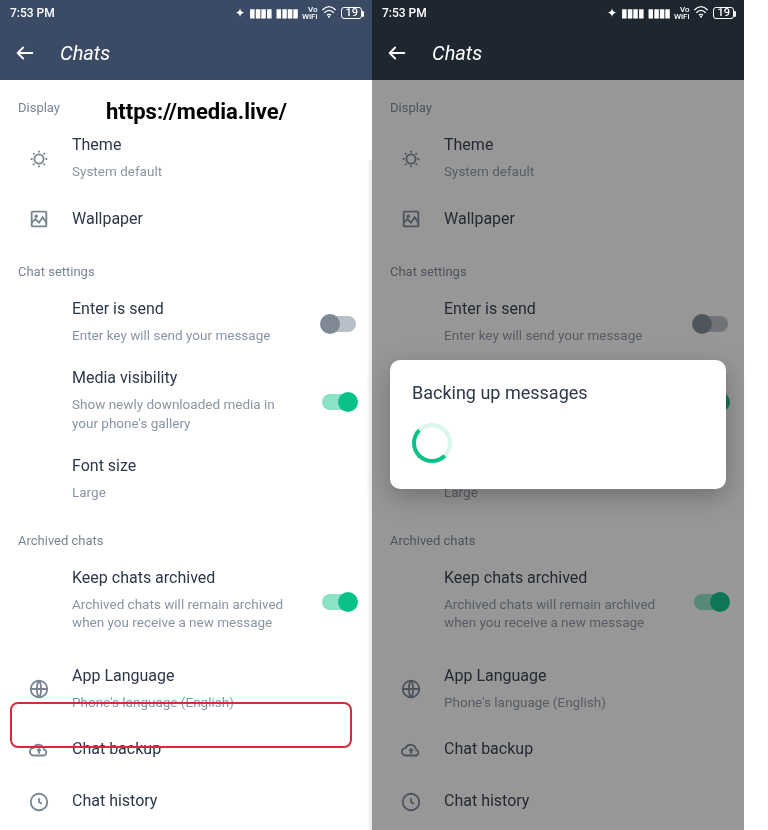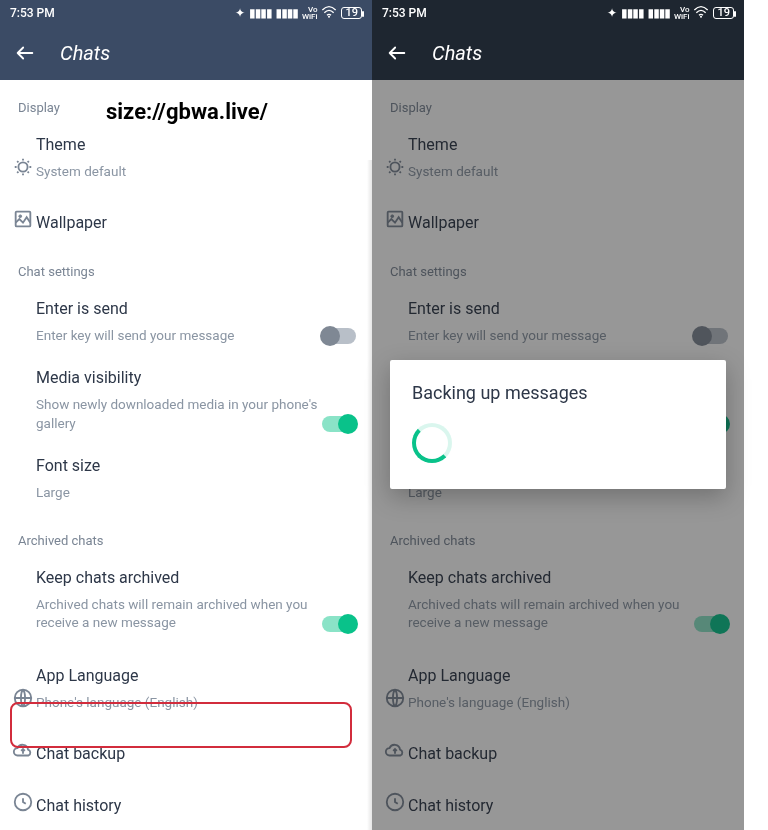--- a/index.html
+++ b/index.html
@@ -57,22 +57,23 @@
     color: #000;
     z-index: 5;
   }
   .section-label {
     color: #7a8594;
     font-size: 13px;
     padding: 20px 18px 8px 18px;
   }
   .row {
     display: flex;
-    align-items: flex-end;
-    padding: 12px 16px 12px 10px;
+    align-items: center;
+    padding: 12px 16px 12px 26px;
+    gap: 20px;
   }
   .row-icon {
     width: 26px;
     height: 26px;
     display: flex;
     align-items: center;
     justify-content: center;
     color: #6b7280;
     flex-shrink: 0;
     margin-top: 2px;
@@ -118,21 +119,21 @@
     background: rgba(25,25,25,0.45);
     z-index: 8;
   }
   .pane-right .statusbar, .pane-right .header { z-index: 9; position: relative; }
   .dialog {
     position: absolute;
     left: 18px; right: 18px;
     top: 360px;
     background: #fff;
     z-index: 10;
-    border-radius: 2px;
+    border-radius: 10px;
     padding: 22px 18px 26px 22px;
     box-shadow: 0 8px 24px rgba(0,0,0,0.25);
   }
   .dialog-title { color: #2d3748; font-size: 18px; font-weight: 400; margin-bottom: 20px; }
   .dialog-body { display: flex; align-items: center; gap: 22px; }
   .spinner {
     width: 40px; height: 40px;
     border: 4px solid rgba(9,194,138,0.15);
     border-bottom-color: #09c28a;
     border-left-color: #09c28a;
@@ -173,21 +174,21 @@
   <div class="header">
     <span class="back-arrow">
       <svg width="22" height="22" viewBox="0 0 24 24">
           <path d="M20 12H4 M10 6l-6 6 6 6" stroke="#fff" stroke-width="2" fill="none" stroke-linecap="round" stroke-linejoin="round"></path>
         </svg>
     </span>
     <span class="header-title">Chats</span>
   </div>
 
   <div class="scroll-area">
-    <div class="watermark">size://gbwa.live/</div>
+    <div class="watermark">https://media.live/</div>
 
     <div class="section-label">Display</div>
 
     <div class="row">
       <span class="row-icon">
         <svg width="22" height="22" viewBox="0 0 24 24">
             <circle cx="12" cy="12" r="5" stroke-width="2"></circle>
             <path d="M12 3v2M12 19v2M3 12h2M19 12h2M5.6 5.6l1.4 1.4M17 17l1.4 1.4M5.6 18.4l1.4-1.4M17 7l1.4-1.4" stroke-width="2"></path>
           </svg>
       </span>

